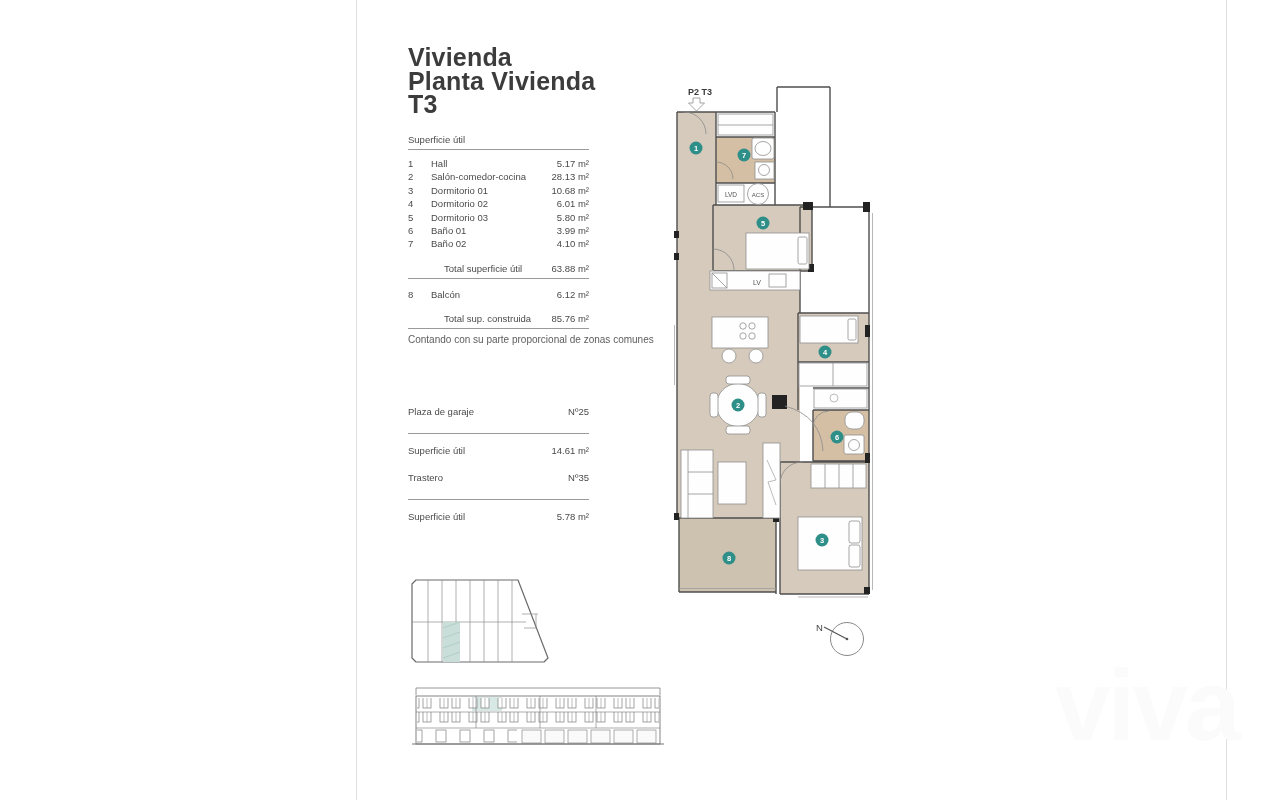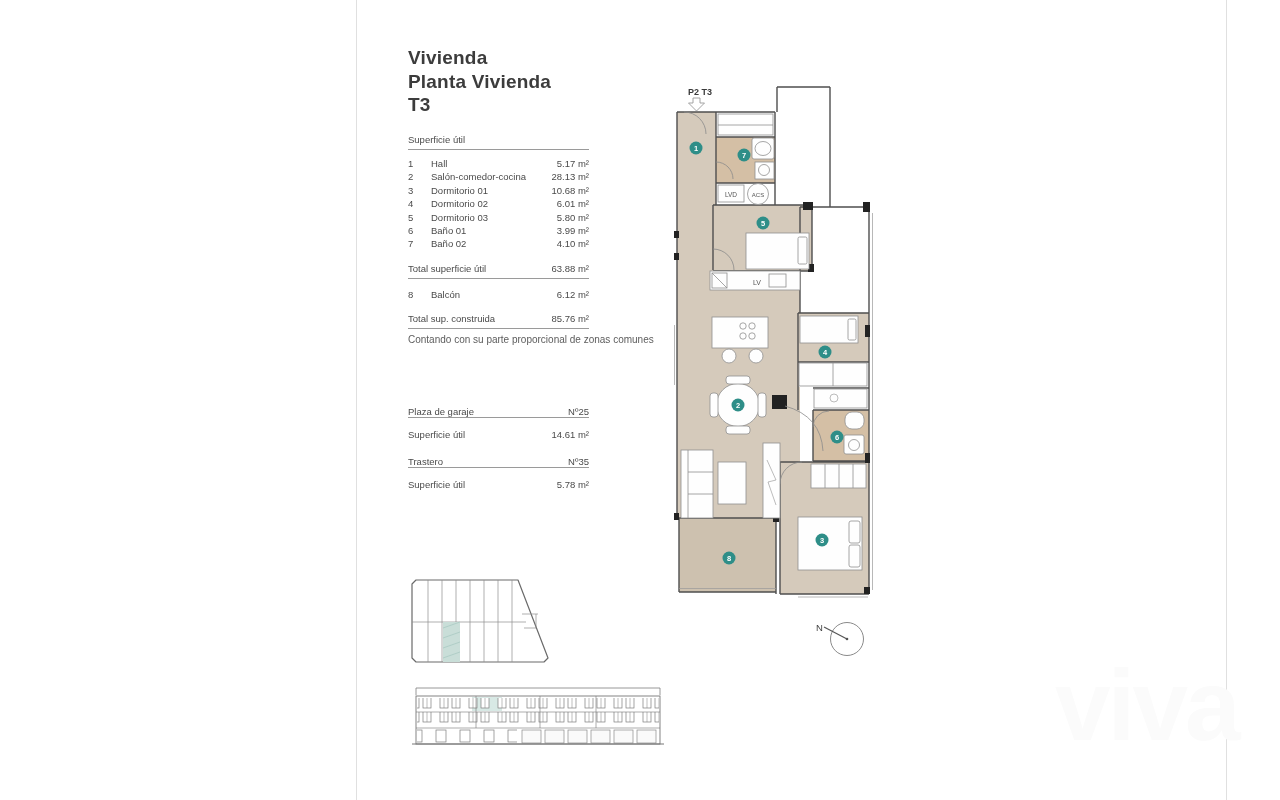--- a/index.html
+++ b/index.html
@@ -1,37 +1,37 @@
 <!DOCTYPE html>
 <html><head>
 <meta charset="utf-8">
 <style>
   html,body{margin:0;padding:0;background:#fff;}
   .page{position:relative;width:1280px;height:800px;background:#ffffff;overflow:hidden;
         font-family:"Liberation Sans", sans-serif;color:#464646;}
   .sep{position:absolute;top:0;width:1px;height:800px;background:#e0e0e0;}
   .sep.left{left:356px;} .sep.right{left:1226px;}
 
-  .title{position:absolute;left:408px;top:46px;font-size:19px;line-height:23.5px;
+  .title{position:absolute;left:408px;top:46px;font-size:25px;line-height:23.5px;
          font-weight:bold;color:#3c3c3c;letter-spacing:.2px;}
 
   .tbl{position:absolute;left:408px;top:134px;width:181px;font-size:9.5px;color:#4a4a4a;}
   .tbl .hdr{padding-bottom:4px;border-bottom:1px solid #9a9a9a;}
   .row{display:flex;line-height:13.4px;}
   .row .num{width:23px;}
   .row .nm{flex:1;}
   .row .val{white-space:nowrap;}
   .rows{margin-top:7px;}
   .trow{display:flex;margin-top:12px;padding-bottom:4px;border-bottom:1px solid #9a9a9a;}
-  .trow .nm{flex:1;}
+  .trow .nm{flex:1;margin-left:36px;}
   .brow{margin-top:9px;}
   .note{margin-top:5px;font-size:10px;color:#5d5d5d;white-space:nowrap;}
 
   .gar{position:absolute;left:408px;top:406px;width:181px;font-size:9.5px;color:#4a4a4a;}
-  .gar .lrow{display:flex;padding-bottom:0;border-bottom:1px solid #9a9a9a;justify-content:center;}
+  .gar .lrow{display:flex;padding-bottom:16px;border-bottom:1px solid #9a9a9a;justify-content:center;}
   .gar .vrow{display:flex;margin-top:11px;}
   .gar .nm{flex:1;}
   .gar .sp{margin-top:16px;}
 
   .abs{position:absolute;}
   .wm{position:absolute;left:1055px;top:648px;font-size:100px;font-weight:bold;
       color:#fbfbfb;letter-spacing:-3px;user-select:none;}
   svg text{font-family:"Liberation Sans", sans-serif;}
 </style>
 </head>

